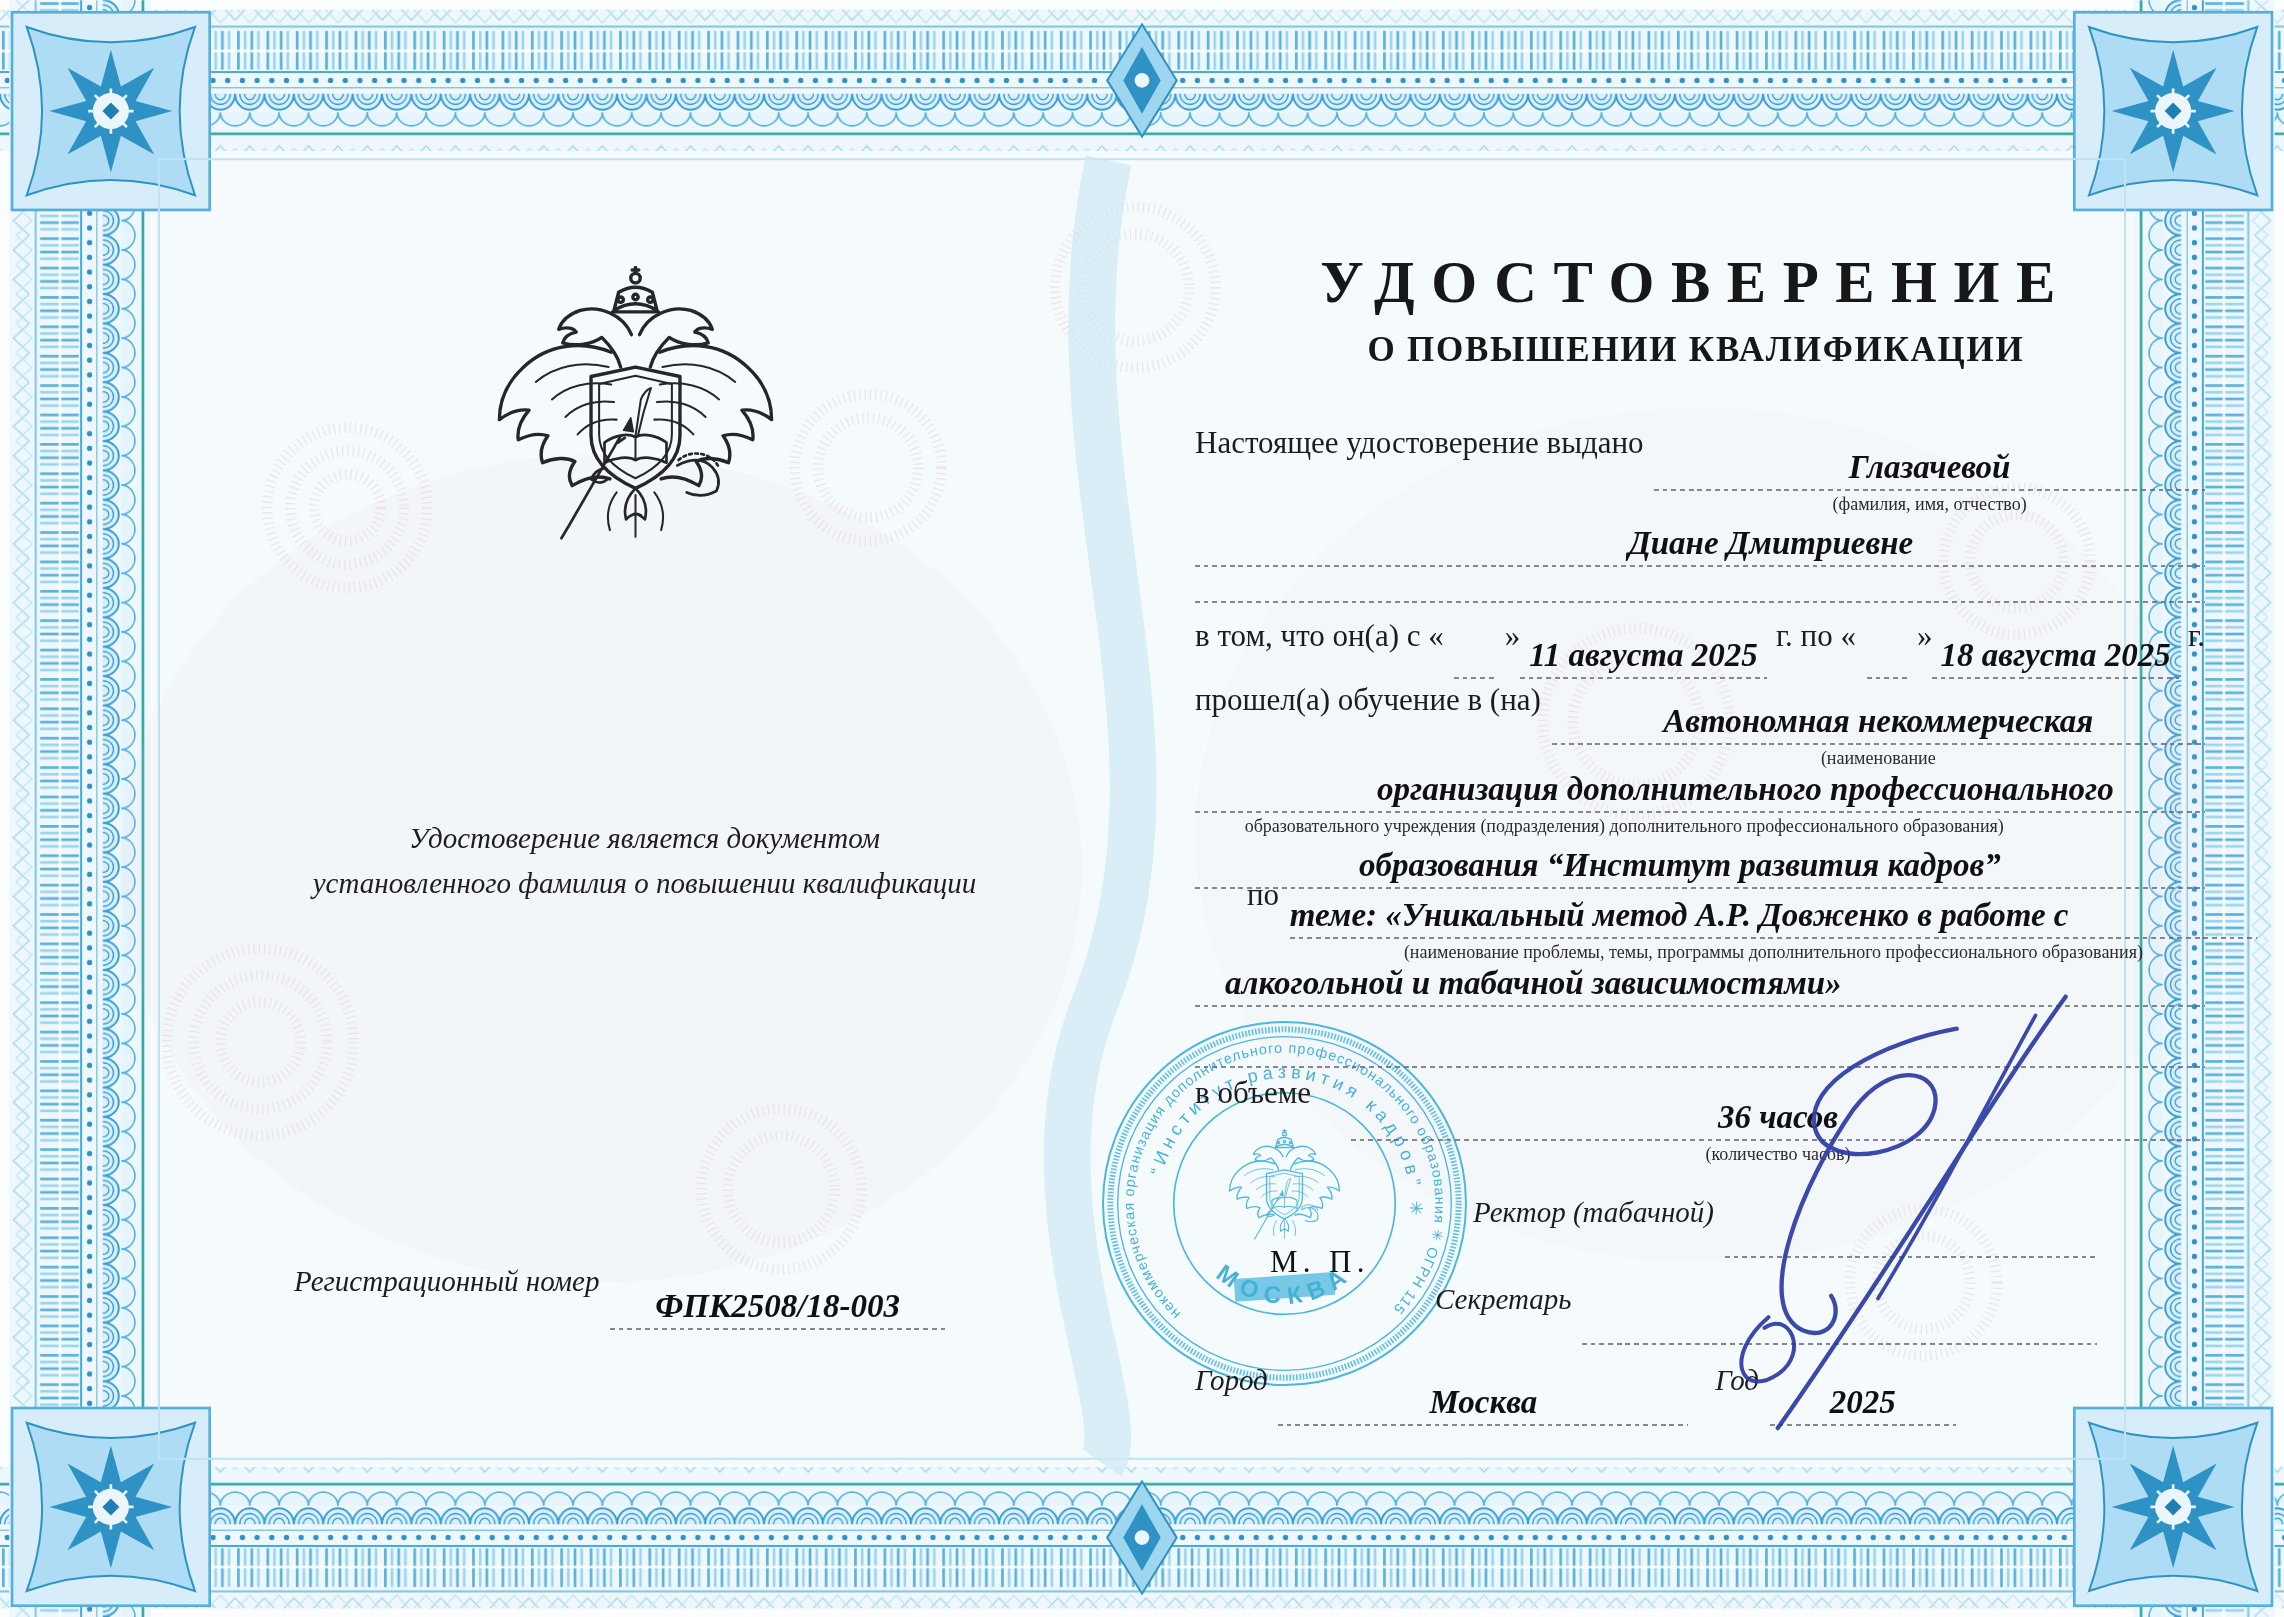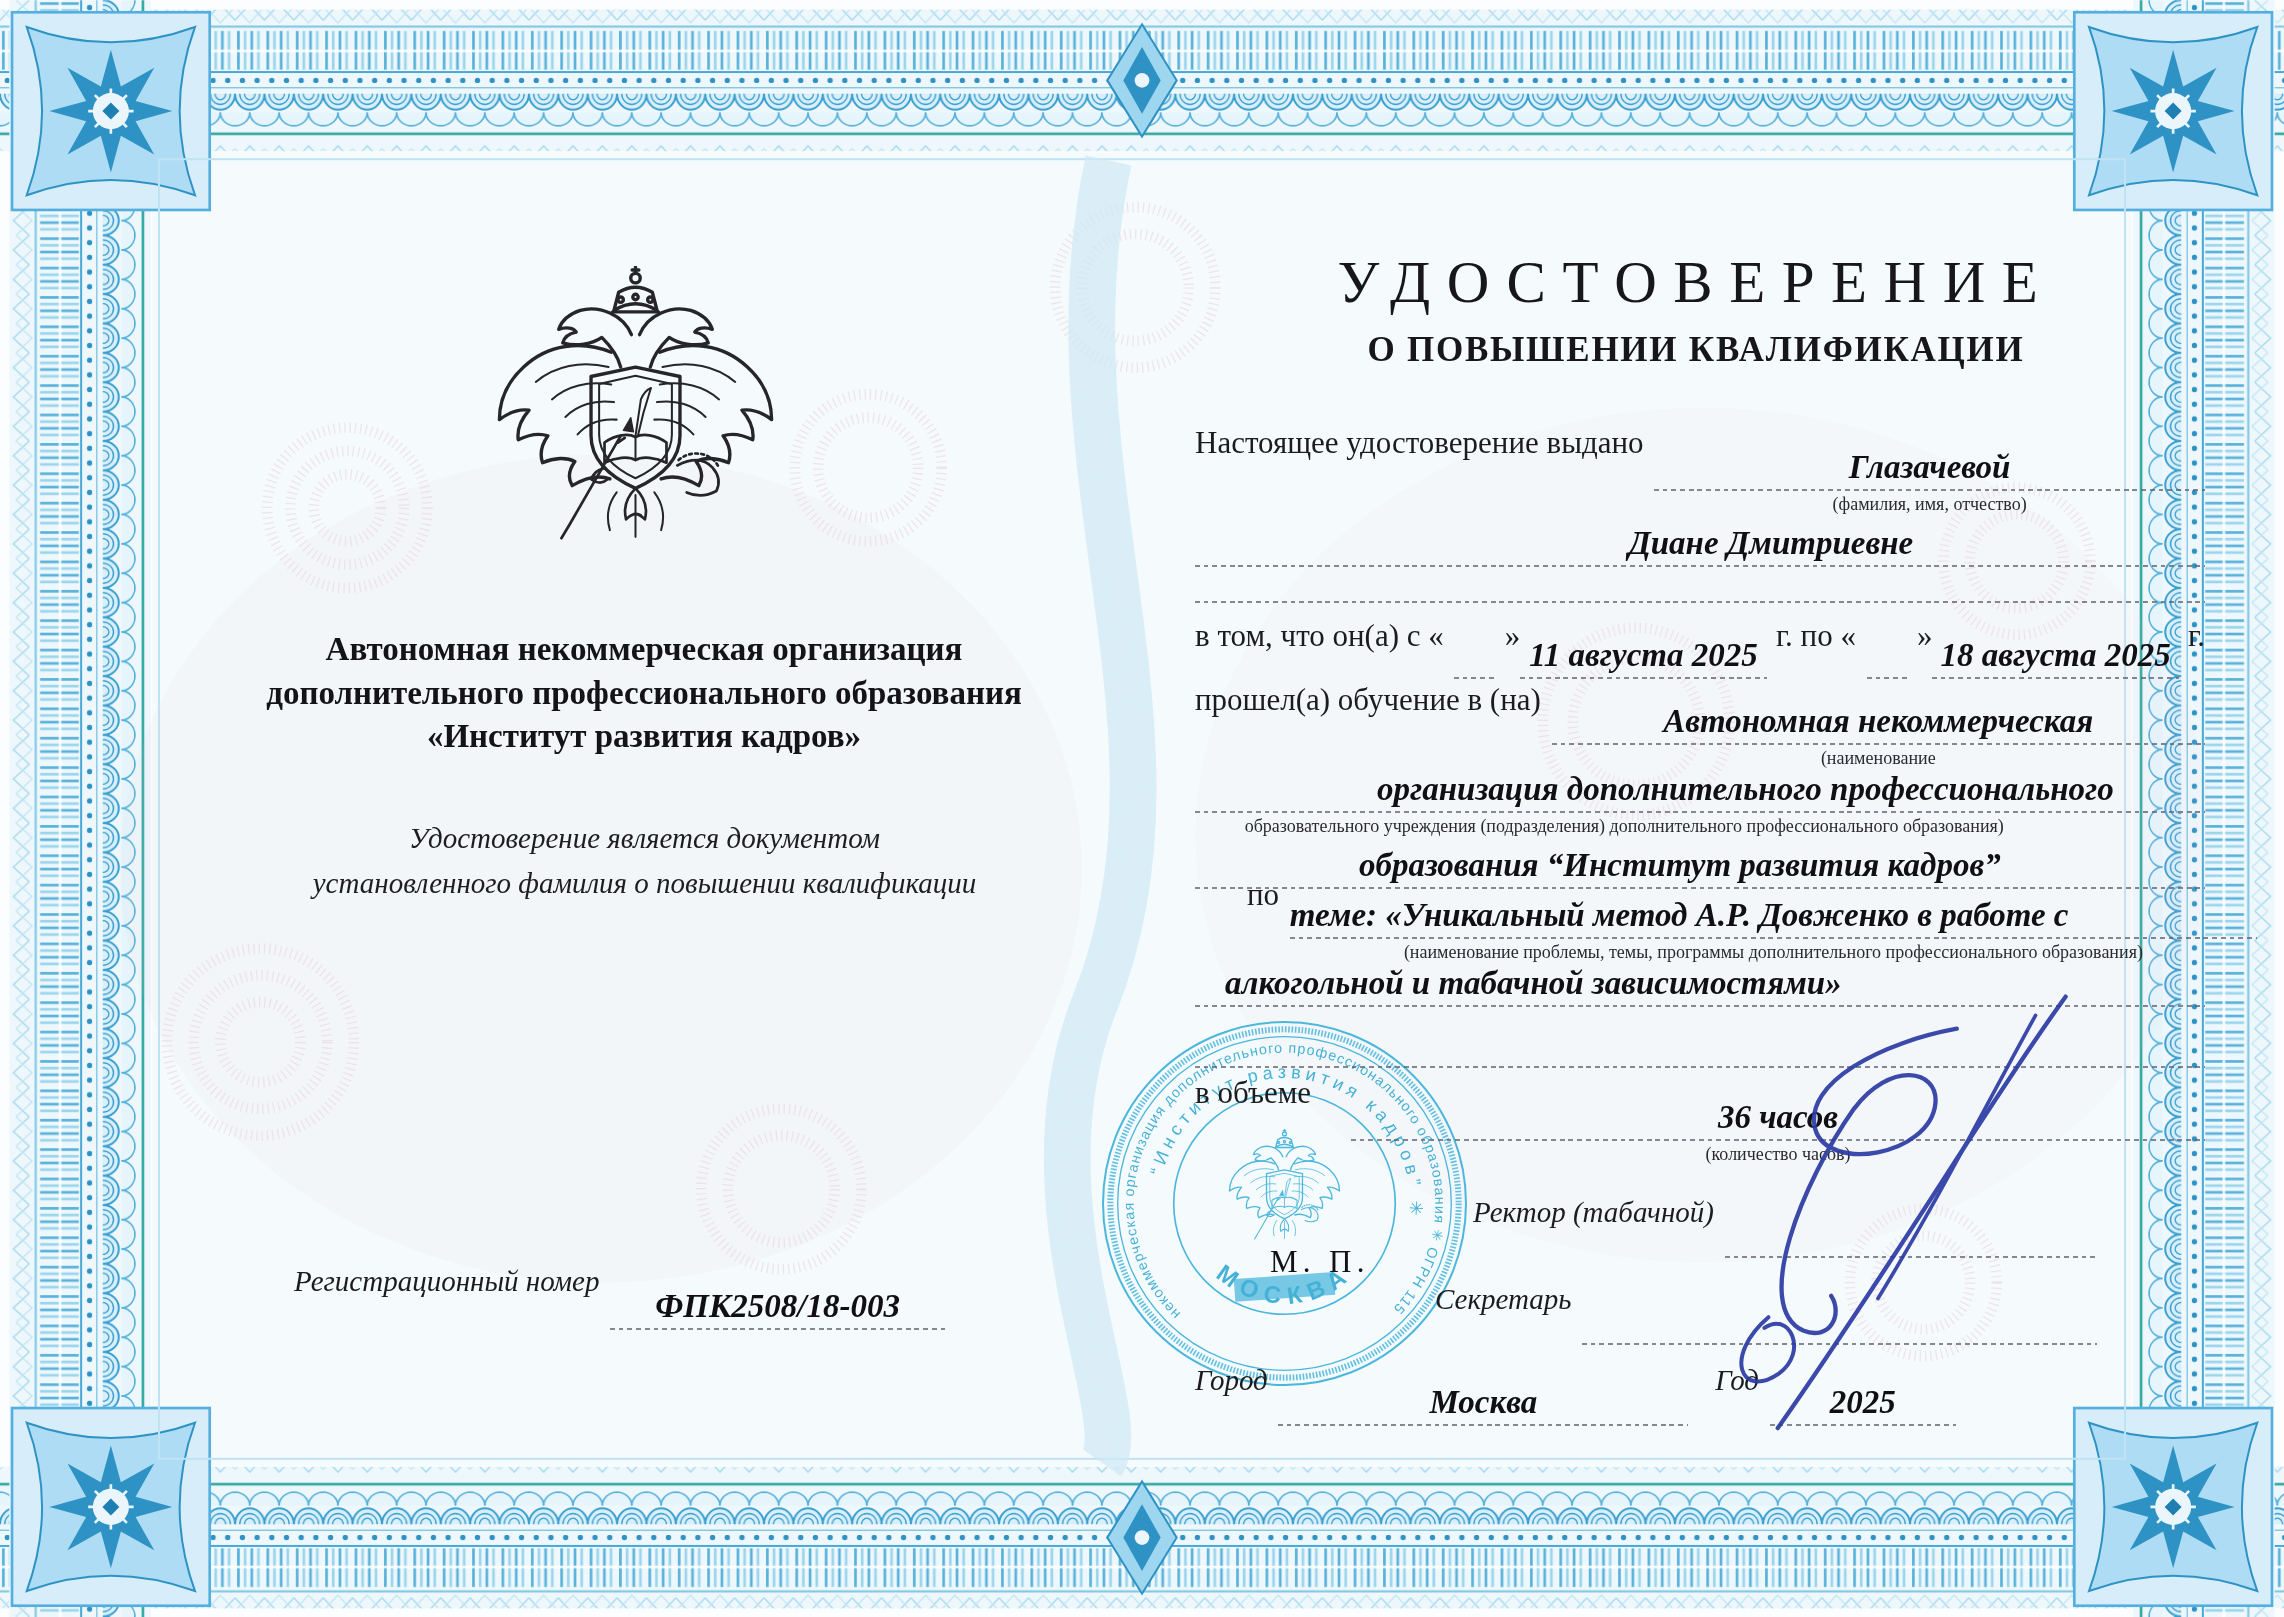--- a/index.html
+++ b/index.html
@@ -2,21 +2,21 @@
 <html style="font-size:10.7px"><head>
 <meta charset="utf-8">
 <style>
   html,body{margin:0;padding:0;background:#ffffff;}
   .page{position:relative;width:2284px;height:1618px;overflow:hidden;
         background:#fbfdfe;font-family:"Liberation Serif",serif;color:#1c1c1e;}
   .abs{position:absolute;}
   svg{display:block;}
   
   .title{position:absolute;left:1175px;top:248px;width:1042px;text-align:center;
-         font-size:59px;font-weight:400;letter-spacing:.28em;color:#17171a;white-space:nowrap;}
+         font-size:59px;font-weight:700;letter-spacing:.28em;color:#17171a;white-space:nowrap;}
   .subtitle{position:absolute;left:1175px;top:330px;width:1042px;text-align:center;
          font-size:35px;font-weight:700;letter-spacing:.05em;color:#17171a;white-space:nowrap;}
   .org{position:absolute;left:260px;top:628px;width:768px;text-align:center;
        font-size:33px;font-weight:700;line-height:1.32;color:#141417;}
   .note{position:absolute;left:254px;top:816px;width:781px;text-align:center;
        font-size:29px;font-style:italic;line-height:1.55;color:#1d1d22;}
   
   .row{position:absolute;display:flex;align-items:flex-start;}
   .lbl{font-size:31px;line-height:1.05;padding:0 10.7px 2.7px 0;white-space:pre;color:#1c1c1e;}
   .lbl.it{font-style:italic;font-size:29px;}
@@ -181,25 +181,20 @@
       <textPath href="#arcM" startOffset="50%" text-anchor="middle">МОСКВА</textPath>
     </text>
     <use href="#eagle" x="188" y="178" width="204" height="172" color="#3ab0d8"></use>
   </svg>
   <div class="mp">М. П.</div>
 
   <svg class="abs" width="337" height="283" viewBox="0 0 500 420" style="left:467px;top:266px">
     <use href="#eagle" width="500" height="420" color="#26262a"></use>
   </svg>
 
-  <div class="org">
-    <div>Автономная некоммерческая организация</div>
-    <div>дополнительного профессионального образования</div>
-    <div>«Институт развития кадров»</div>
-  </div>
 
   <div class="note">
     <div>Удостоверение является документом</div>
     <div>установленного фамилия о повышении квалификации</div>
   </div>
 
   <div class="row" style="left:294px;top:1266px;width:651px;height:64px">
     <span class="lbl it">Регистрационный номер</span>
     <div class="fill">
       <span class="val">ФПК2508/18-003</span>

